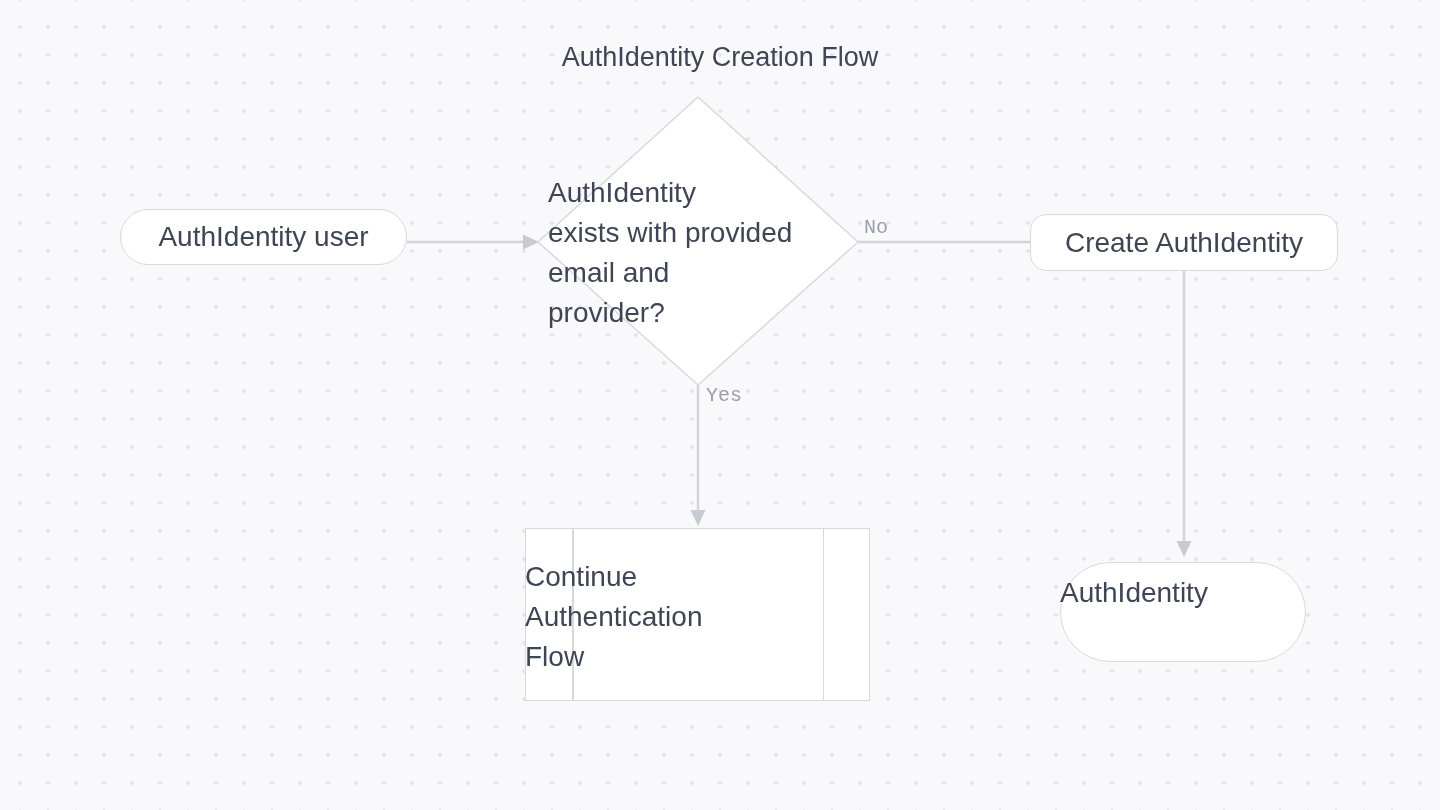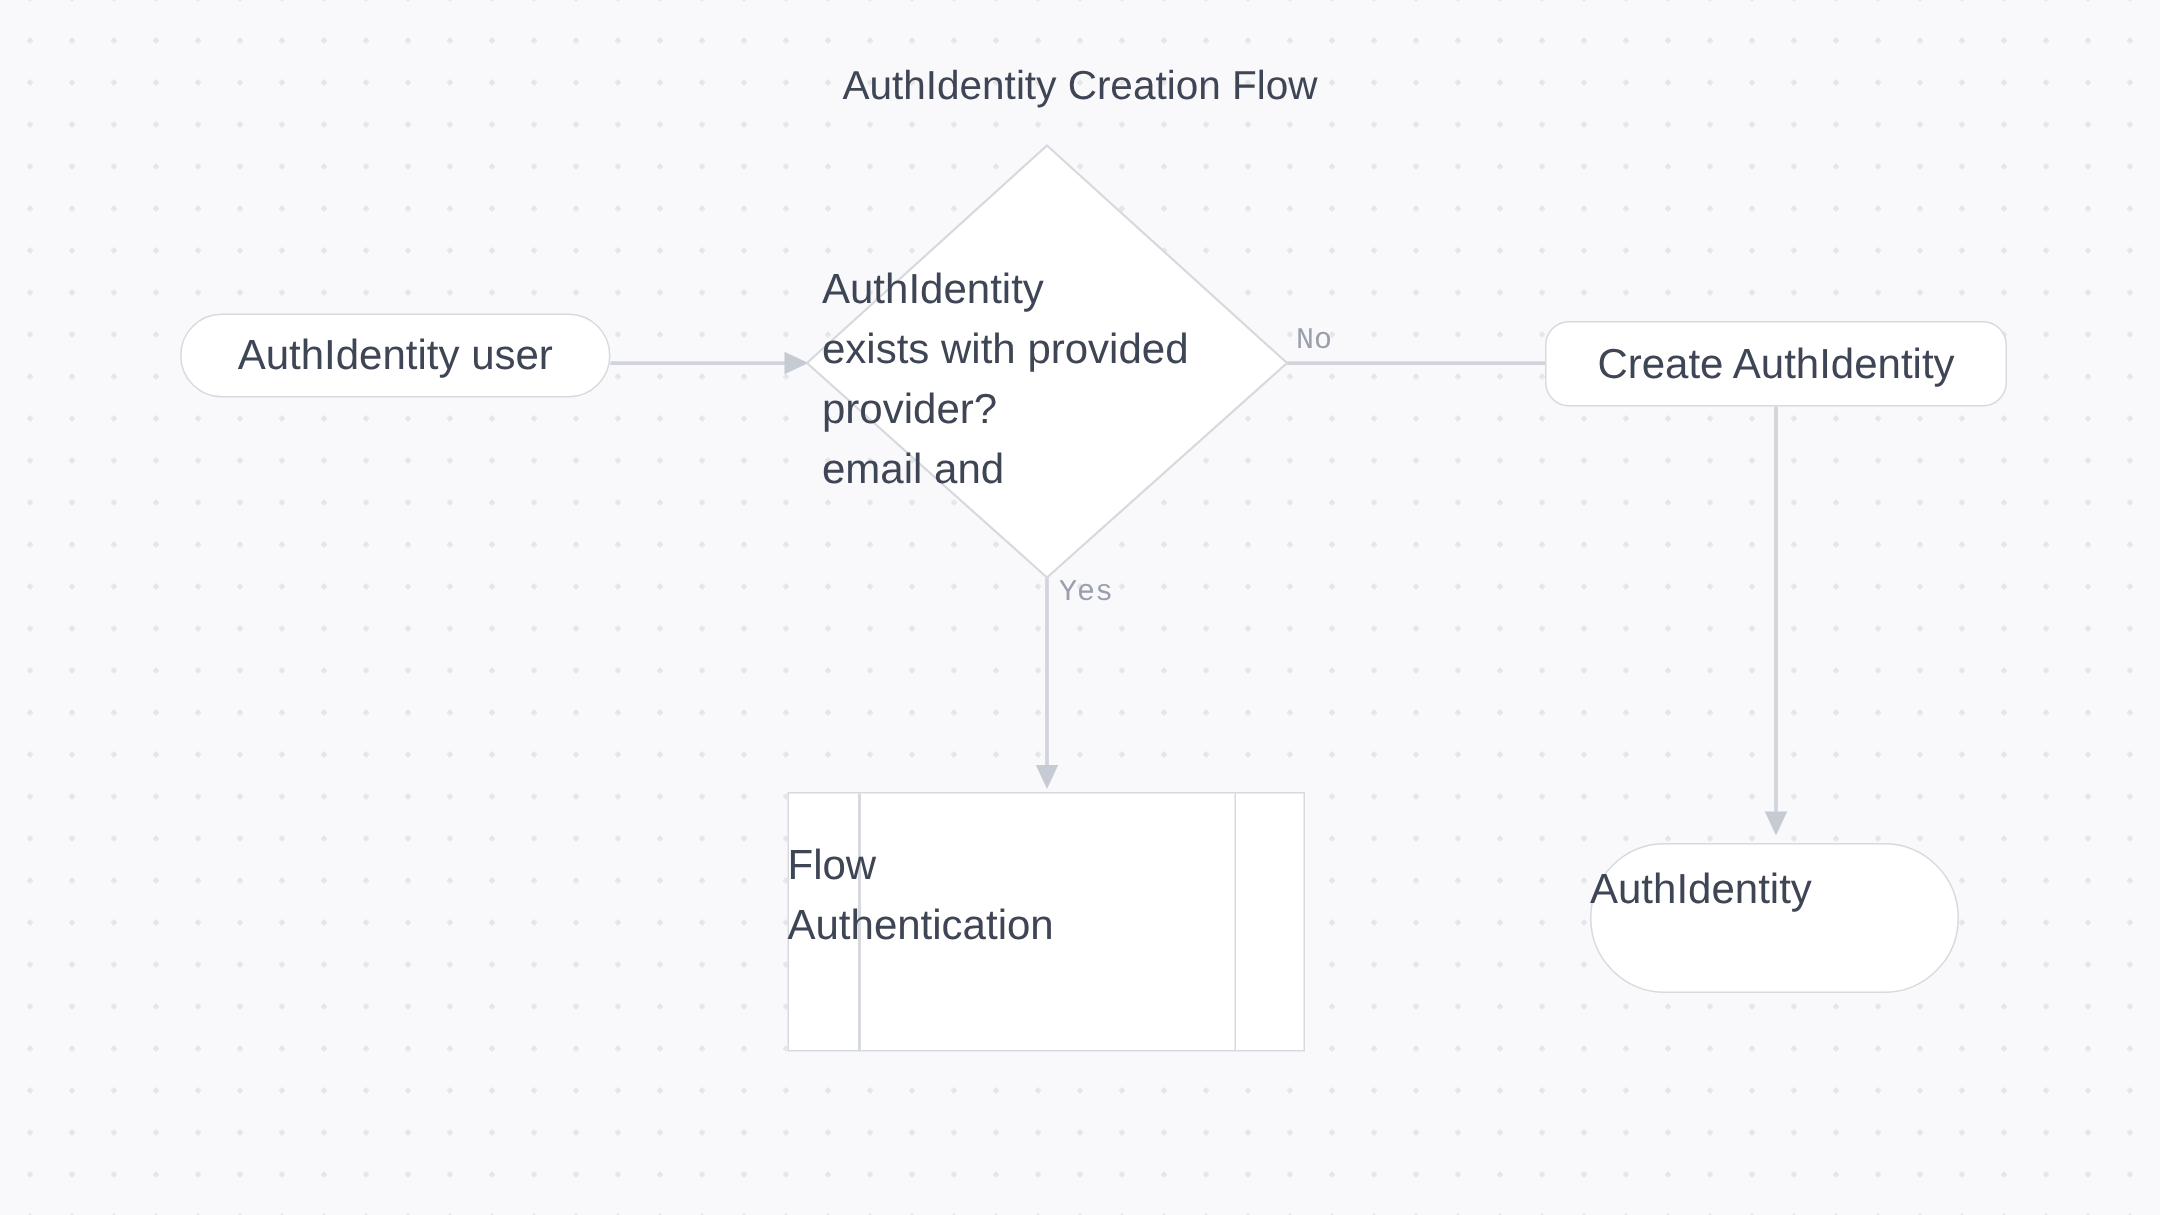--- a/index.html
+++ b/index.html
@@ -80,35 +80,36 @@
     <polygon points="698,97 858,242 698,385 538,242" fill="#ffffff" stroke="#d6d9de" stroke-width="1.5"></polygon>
   </svg>
 
   <div class="node node-authenticate">
     <span>AuthIdentity user</span>
   </div>
 
   <div class="text-block decision-text">
     <span>AuthIdentity</span>
     <span>exists with provided</span>
+    <span>email and</span>
     <span>provider?</span>
-    <span>email and</span>
   </div>
 
   <div class="node node-create">
     <span>Create AuthIdentity</span>
   </div>
 
   <div class="node node-subroutine">
     <div class="sub-inner-line left"></div>
     <div class="sub-inner-line right"></div>
   </div>
   <div class="text-block subroutine-text">
+    <span>Continue</span>
+    <span>Authentication</span>
     <span>Flow</span>
-    <span>Authentication</span>
   </div>
 
   <div class="node node-return"></div>
   <div class="text-block return-text">
     <span>AuthIdentity</span>
   </div>
 
   <div class="edge-label label-no">No</div>
   <div class="edge-label label-yes">Yes</div>
 

